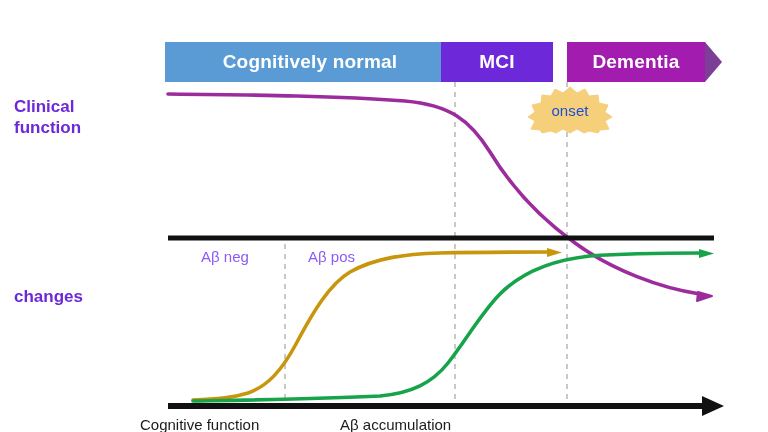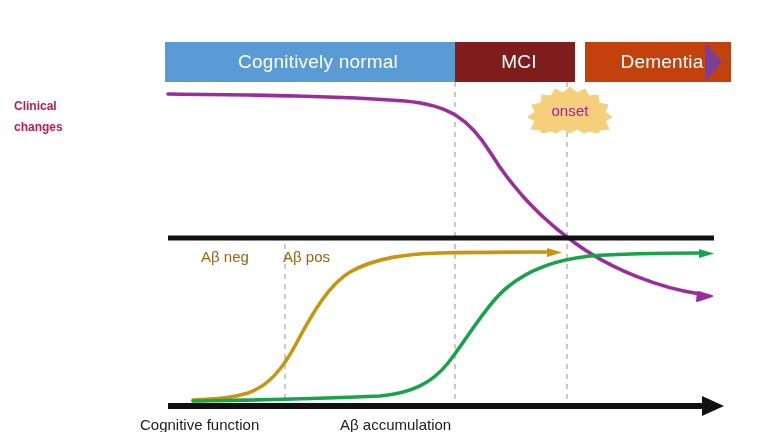--- a/index.html
+++ b/index.html
@@ -18,62 +18,62 @@
   .title-clip{
     position:absolute;left:14px;top:-19px;
     font-size:20px;font-weight:bold;color:#121212;
     letter-spacing:.2px;white-space:nowrap;
     overflow:hidden;height:22px;
   }
 
   
   .row-label{
     position:absolute;
-    font-size:12px;font-weight:bold;color:#be185d;
+    font-size:17px;font-weight:bold;color:#6d28d9;
     line-height:21px;white-space:nowrap;
   }
   #label-clinical{left:14px;top:96px;}
   #label-path{left:14px;top:286px;}
 
   
   .banner{position:absolute;left:165px;top:42px;height:40px;width:557px;}
   .seg{
     position:absolute;top:0;height:40px;
     display:flex;align-items:center;justify-content:center;
-    color:#ffffff;font-size:19px;font-weight:normal;
-    letter-spacing:.2px;white-space:nowrap;padding-left:8px;
+    color:#ffffff;font-size:19px;font-weight:bold;
+    letter-spacing:.2px;white-space:nowrap;
   }
   #seg-cn{left:0;width:290px;background:#5a9bd5;}
-  #seg-mci{left:290px;width:112px;background:#7f1d1d;}
-  #seg-dem{left:420px;width:138px;background:#c2410c;}
+  #seg-mci{left:276px;width:112px;background:#6d28d9;}
+  #seg-dem{left:402px;width:138px;background:#a21caf;}
   #seg-arrow{
     left:540px;top:0;width:0;height:0;
     border-top:20px solid transparent;
     border-bottom:20px solid transparent;
     border-left:17px solid #7b3f98;
     background:none;
   }
 
   
   .onset{
     position:absolute;left:528px;top:86px;width:84px;height:48px;
     display:flex;align-items:center;justify-content:center;
   }
   .onset .star{position:absolute;left:0;top:0;width:84px;height:48px;}
   .onset .txt{
-    position:relative;font-size:15px;color:#a21caf;
+    position:relative;font-size:15px;color:#1d4ed8;
     white-space:nowrap;letter-spacing:.1px;
   }
 
   
   .ab-label{
-    position:absolute;font-size:15px;color:#a16207;white-space:nowrap;
+    position:absolute;font-size:15px;color:#8b5cf6;white-space:nowrap;
   }
   #ab-neg{left:201px;top:248px;}
-  #ab-pos{left:283px;top:248px;}
+  #ab-pos{left:308px;top:248px;}
 
   
   .axis-cap{
     position:absolute;top:416px;
     font-size:15px;color:#1b1b1b;white-space:nowrap;
   }
   #cap-cog{left:140px;}
   #cap-ab{left:340px;}
   #cap-tau{left:585px;}
 </style>
@@ -113,24 +113,25 @@
              C 522,272 552,260 590,256
              C 630,253 672,253 702,253" fill="none" stroke="#16a34a" stroke-width="3.6" stroke-linecap="round"></path>
     <path d="M699,249 L714,253.5 L699,258 Z" fill="#16a34a"></path>
 
     <line x1="168" y1="406" x2="706" y2="406" stroke="#111111" stroke-width="6"></line>
     <path d="M702,396 L724,406 L702,416 Z" fill="#111111"></path>
   </svg>
 
   <div class="row-label" id="label-clinical">
     <div>Clinical</div>
-    <div>changes</div>
+    <div>function</div>
   </div>
 
   <div class="row-label" id="label-path">
+    <div>changes</div>
   </div>
 
   <div class="banner">
     <div class="seg" id="seg-cn">Cognitively normal</div>
     <div class="seg" id="seg-mci">MCI</div>
     <div class="seg" id="seg-dem">Dementia</div>
     <div class="seg" id="seg-arrow"></div>
   </div>
 
   <div class="onset">

